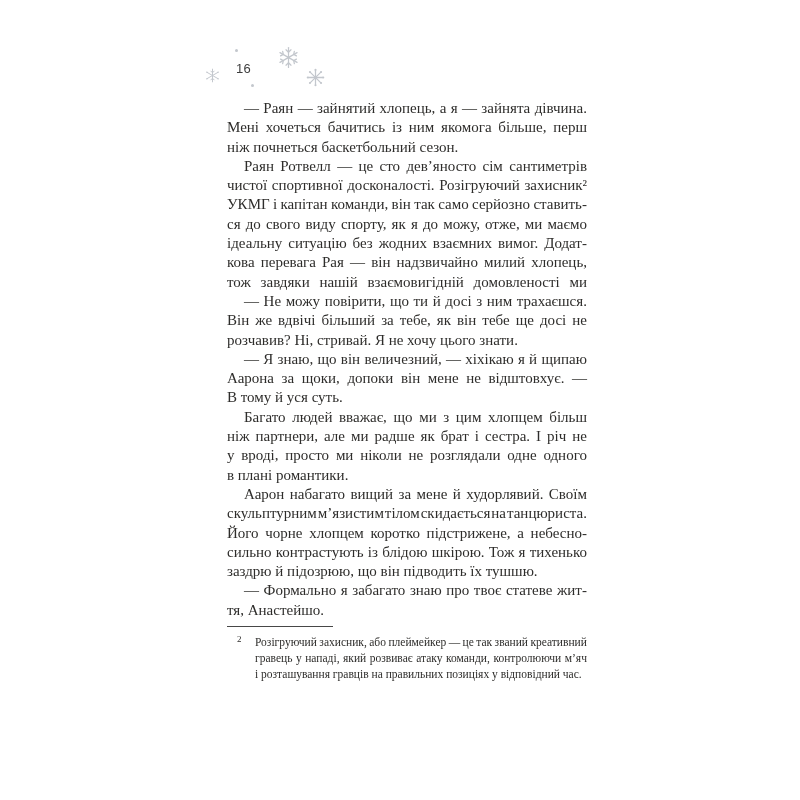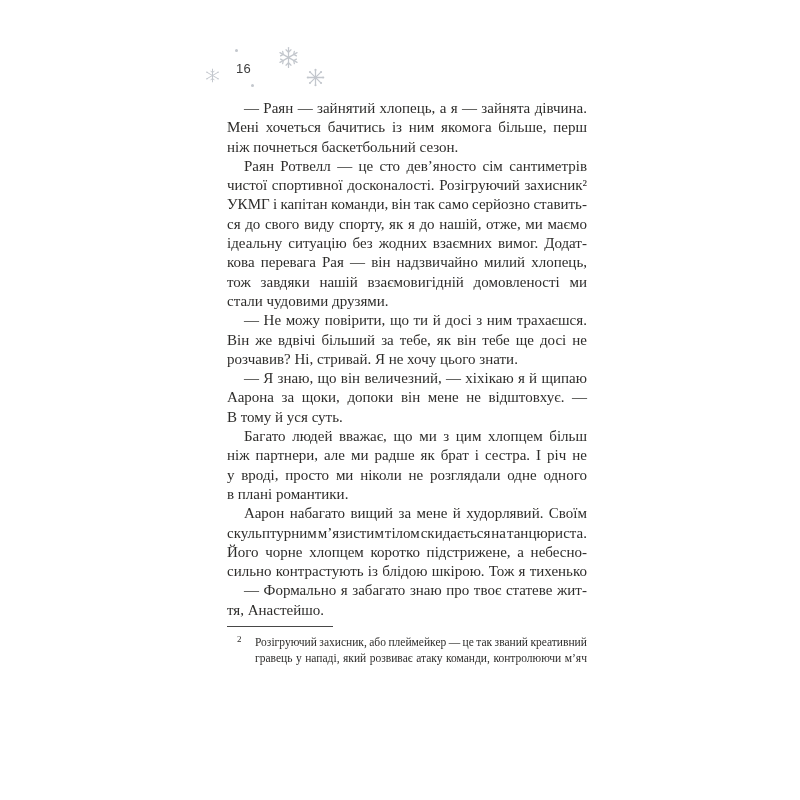--- a/index.html
+++ b/index.html
@@ -170,21 +170,21 @@
         </div>
         <div class="line just">
           <span>ся</span>
           <span>до</span>
           <span>свого</span>
           <span>виду</span>
           <span>спорту,</span>
           <span>як</span>
           <span>я</span>
           <span>до</span>
-          <span>нашій,</span>
+          <span>можу,</span>
           <span>отже,</span>
           <span>ми</span>
           <span>маємо</span>
         </div>
         <div class="line just">
           <span>ідеальну</span>
           <span>ситуацію</span>
           <span>без</span>
           <span>жодних</span>
           <span>взаємних</span>
@@ -202,21 +202,20 @@
           <span>хлопець,</span>
         </div>
         <div class="line just">
           <span>тож</span>
           <span>завдяки</span>
           <span>нашій</span>
           <span>взаємовигідній</span>
           <span>домовленості</span>
           <span>ми</span>
         </div>
-        <div class="line">стали чудовими друзями.</div>
         <div class="line indent just">
           <span>—</span>
           <span>Не</span>
           <span>можу</span>
           <span>повірити,</span>
           <span>що</span>
           <span>ти</span>
           <span>й</span>
           <span>досі</span>
           <span>з</span>
@@ -330,20 +329,21 @@
         <div class="line just">
           <span>сильно</span>
           <span>контрастують</span>
           <span>із</span>
           <span>блідою</span>
           <span>шкірою.</span>
           <span>Тож</span>
           <span>я</span>
           <span>тихенько</span>
         </div>
+        <div class="line">заздрю й підозрюю, що він підводить їх тушшю.</div>
         <div class="line indent just">
           <span>—</span>
           <span>Формально</span>
           <span>я</span>
           <span>забагато</span>
           <span>знаю</span>
           <span>про</span>
           <span>твоє</span>
           <span>статеве</span>
           <span>жит-</span>
@@ -369,17 +369,18 @@
             <span>гравець</span>
             <span>у</span>
             <span>нападі,</span>
             <span>який</span>
             <span>розвиває</span>
             <span>атаку</span>
             <span>команди,</span>
             <span>контролюючи</span>
             <span>м’яч</span>
           </div>
+          <div class="fn-line">і розташування гравців на правильних позиціях у відповідний час.</div>
         </div>
     </div>
   </div>
 
 </div>
 
 </body></html>

